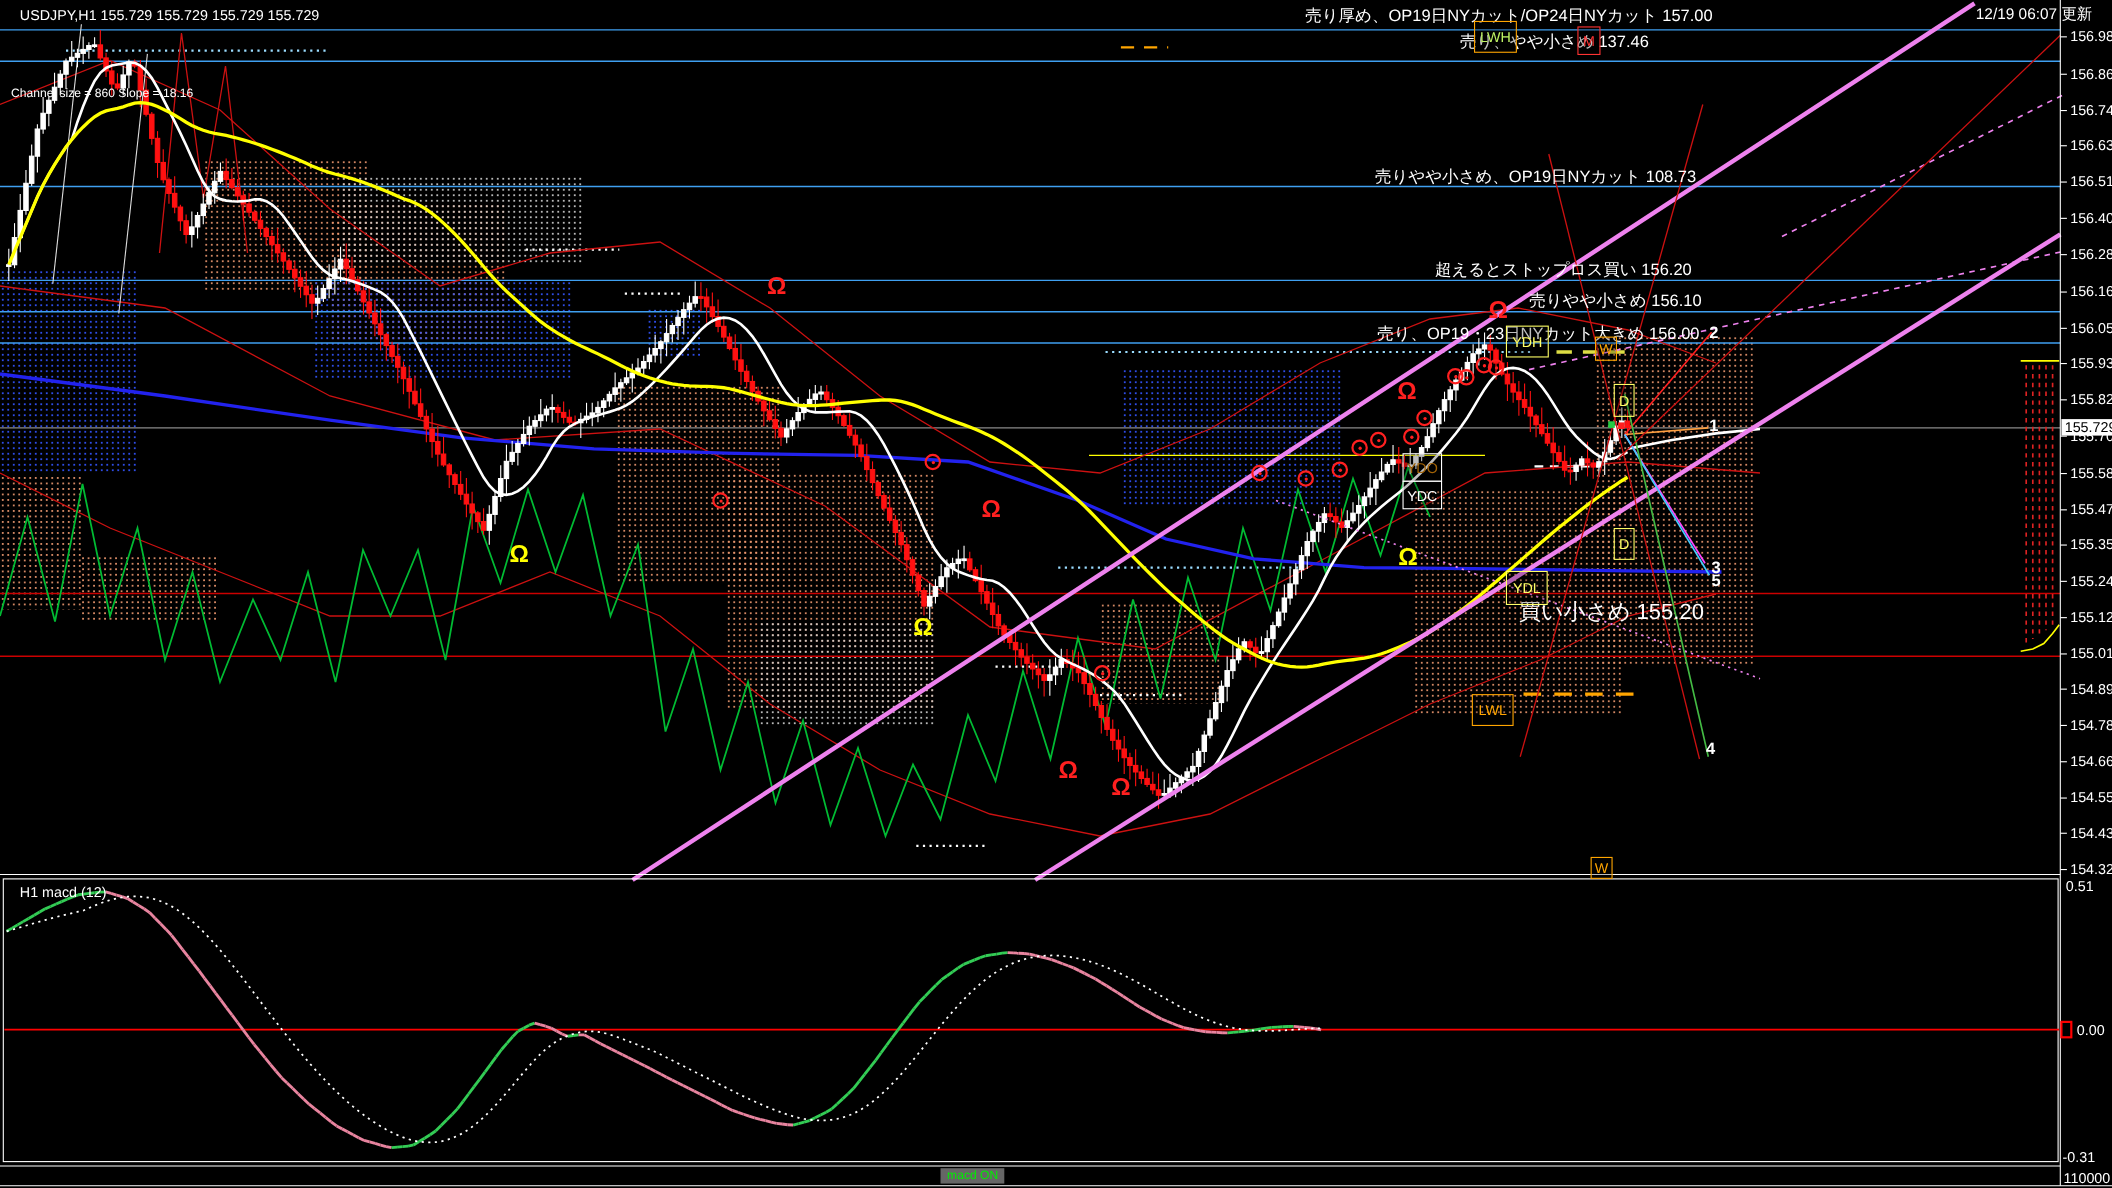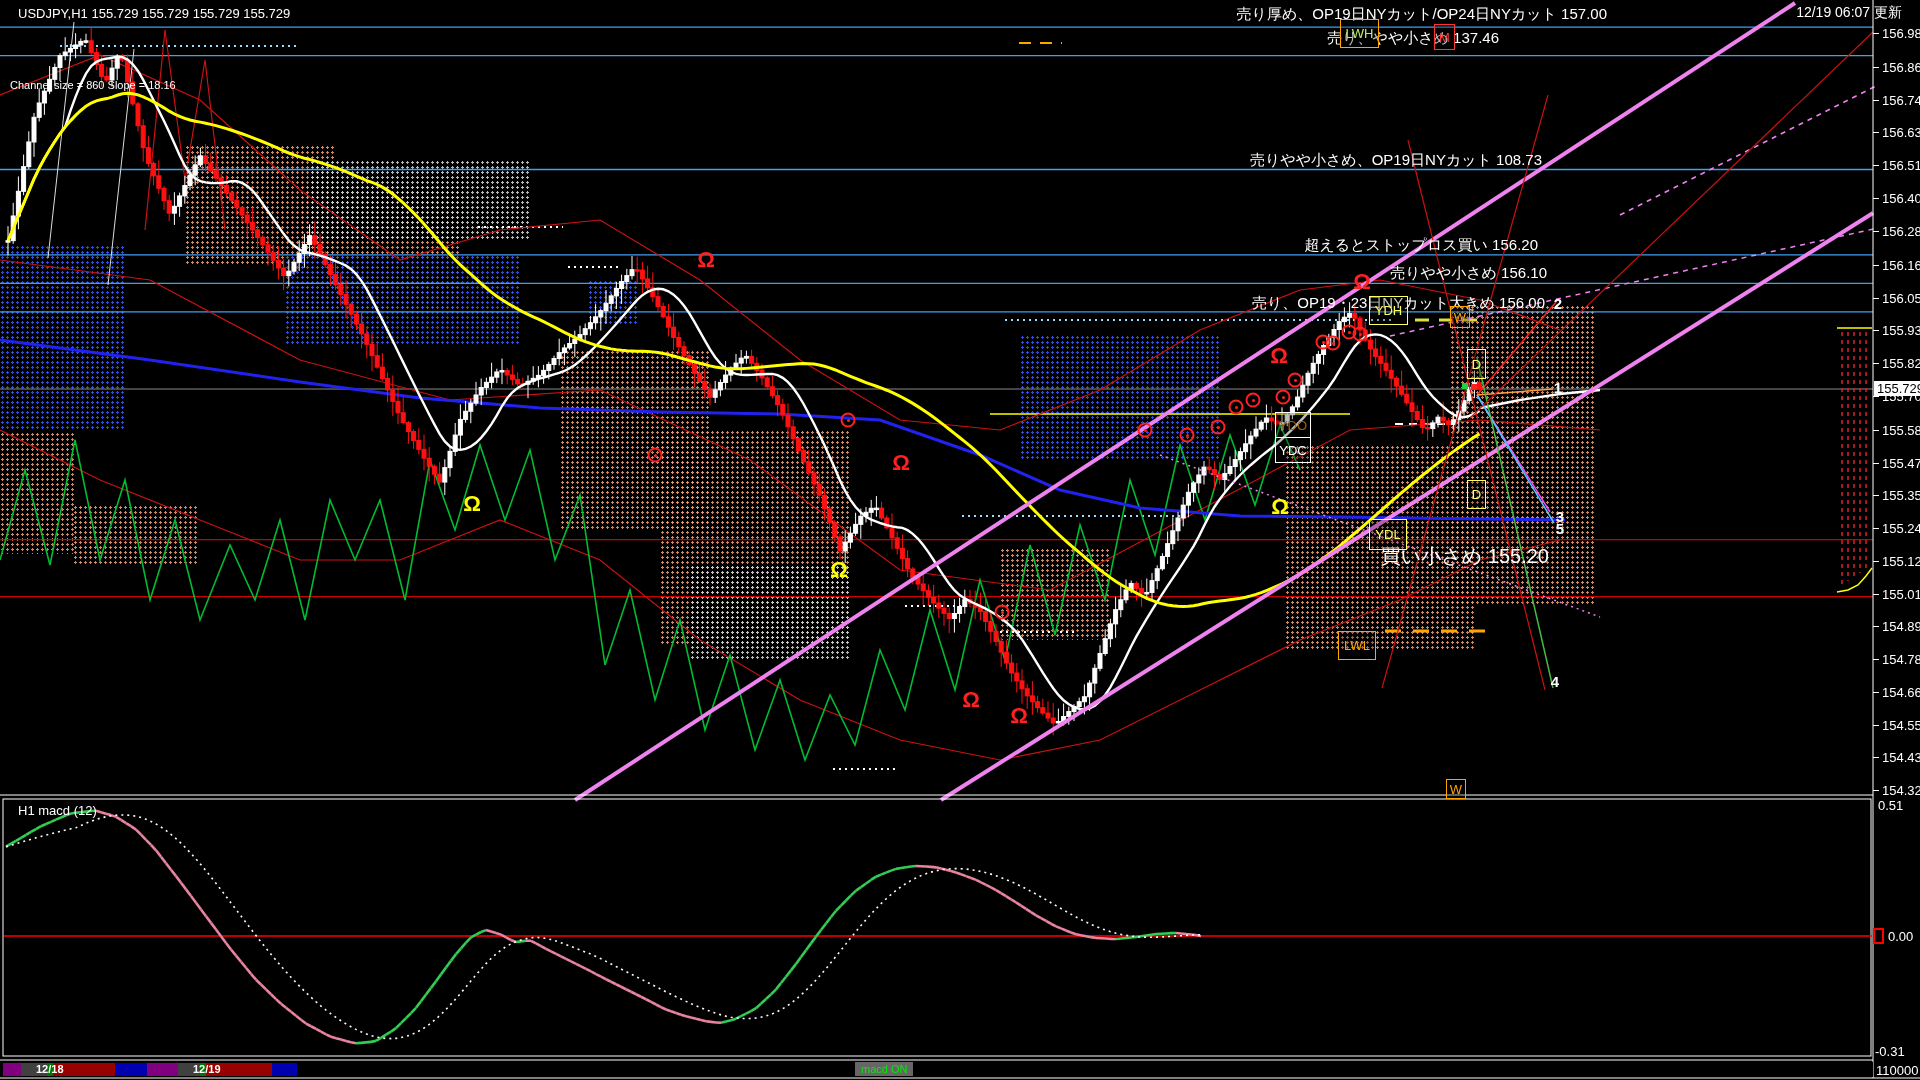--- a/index.html
+++ b/index.html
@@ -963,21 +963,21 @@
       <div class="tick" style="top:659.1803000000035px"></div>
       <div class="axis-lbl" style="top:659.1803000000035px">154.780</div>
       <div class="tick" style="top:691.920800000006px"></div>
       <div class="axis-lbl" style="top:691.920800000006px">154.665</div>
       <div class="tick" style="top:724.6613000000006px"></div>
       <div class="axis-lbl" style="top:724.6613000000006px">154.550</div>
       <div class="tick" style="top:757.4018000000032px"></div>
       <div class="axis-lbl" style="top:757.4018000000032px">154.435</div>
       <div class="tick" style="top:790.1423000000057px"></div>
       <div class="axis-lbl" style="top:790.1423000000057px">154.320</div>
-      <div class="txt r-anchor" style="left:1607px;top:5px;font-size:15px">売り厚め、OP19日NYカット/OP24日NYカット 157.00</div>
+      <div class="txt r-anchor" style="left:1557px;top:5px;font-size:15px">売り厚め、OP19日NYカット/OP24日NYカット 157.00</div>
       <div class="txt r-anchor" style="left:1499px;top:29px;font-size:15px">売り、やや小さめ 137.46</div>
       <div class="txt r-anchor" style="left:1542px;top:151px;font-size:15px">売りやや小さめ、OP19日NYカット 108.73</div>
       <div class="txt r-anchor" style="left:1538px;top:236px;font-size:15px">超えるとストップロス買い 156.20</div>
       <div class="txt r-anchor" style="left:1547px;top:264px;font-size:15px">売りやや小さめ 156.10</div>
       <div class="txt r-anchor" style="left:1545px;top:294px;font-size:15px">売り、OP19・23日NYカット大きめ 156.00</div>
       <div class="txt r-anchor" style="left:1549px;top:543px;font-size:20px">買い小さめ 155.20</div>
       <div class="boxlbl" style="left:1434px;top:24px;width:19px;height:24px;color:#ff3333;border-color:#ff3333">M</div>
       <div class="boxlbl" style="left:1340px;top:19px;width:37px;height:27px;color:#bef264;border-color:#ffa500">LWH</div>
       <div class="boxlbl" style="left:1369px;top:296px;width:37px;height:27px;color:#ffff66;border-color:#ffff66">YDH</div>
       <div class="boxlbl" style="left:1450px;top:306px;width:18px;height:20px;color:#ffa500;border-color:#ffa500">W</div>
@@ -1019,29 +1019,15 @@
     </div>
 
   <div class="txt" style="left:18px;top:803px;font-size:13px;">H1 macd (12)</div>
   <div class="txt" style="left:1878px;top:798px;font-size:13px;">0.51</div>
   <div class="txt" style="left:1888px;top:929px;font-size:13px;">0.00</div>
   <div class="txt" style="left:1875px;top:1044px;font-size:13px;">-0.31</div>
   <div class="txt" style="left:1876px;top:1063px;font-size:13px;">110000</div>
 
   <div class="txt" style="left:1874px;top:381px;font-size:13px;background:#fff;color:#000;padding:0 3px;">155.729</div>
 
-  <div id="bottom-bar" class="abs" style="left:0;top:1062px;width:1873px;height:15px;background:#000;">
-      <div style="position: absolute; left: 3px; top: 1px; width: 18px; height: 13px; background: rgb(128, 0, 128);"></div>
-      <div style="position: absolute; left: 21px; top: 1px; width: 26px; height: 13px; background: rgb(64, 64, 64);"></div>
-      <div style="position: absolute; left: 47px; top: 1px; width: 6px; height: 13px; background: rgb(0, 119, 0);"></div>
-      <div style="position: absolute; left: 53px; top: 1px; width: 62px; height: 13px; background: rgb(153, 0, 0);"></div>
-      <div style="position: absolute; left: 115px; top: 1px; width: 32px; height: 13px; background: rgb(0, 0, 176);"></div>
-      <div style="position: absolute; left: 147px; top: 1px; width: 31px; height: 13px; background: rgb(128, 0, 128);"></div>
-      <div style="position: absolute; left: 178px; top: 1px; width: 22px; height: 13px; background: rgb(64, 64, 64);"></div>
-      <div style="position: absolute; left: 200px; top: 1px; width: 6px; height: 13px; background: rgb(0, 119, 0);"></div>
-      <div style="position: absolute; left: 206px; top: 1px; width: 66px; height: 13px; background: rgb(153, 0, 0);"></div>
-      <div style="position: absolute; left: 272px; top: 1px; width: 25px; height: 13px; background: rgb(0, 0, 176);"></div>
-      <div style="position: absolute; left: 36px; top: 1px; font-size: 11px; font-weight: bold; color: rgb(255, 255, 255);">12/18</div>
-      <div style="position: absolute; left: 193px; top: 1px; font-size: 11px; font-weight: bold; color: rgb(255, 255, 255);">12/19</div>
-    </div>
   <div class="txt" style="left:855px;top:1062px;font-size:11px;background:#666;color:#00ee00;padding:1px 6px;">macd ON</div>
 
 </div>
 
 </body></html>

